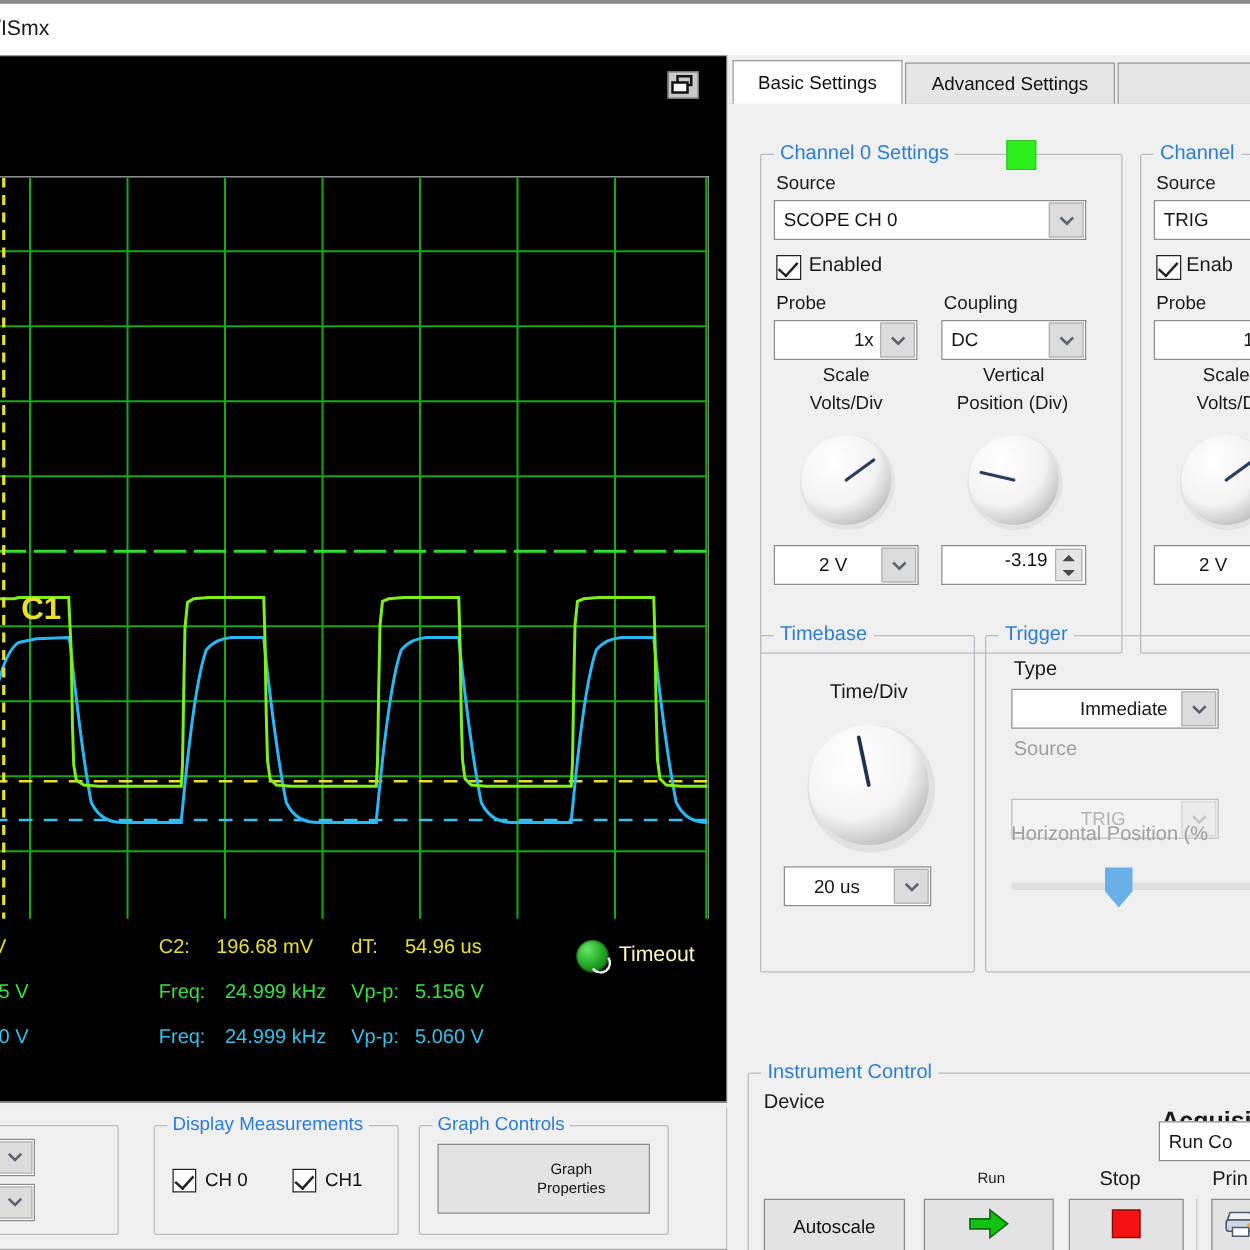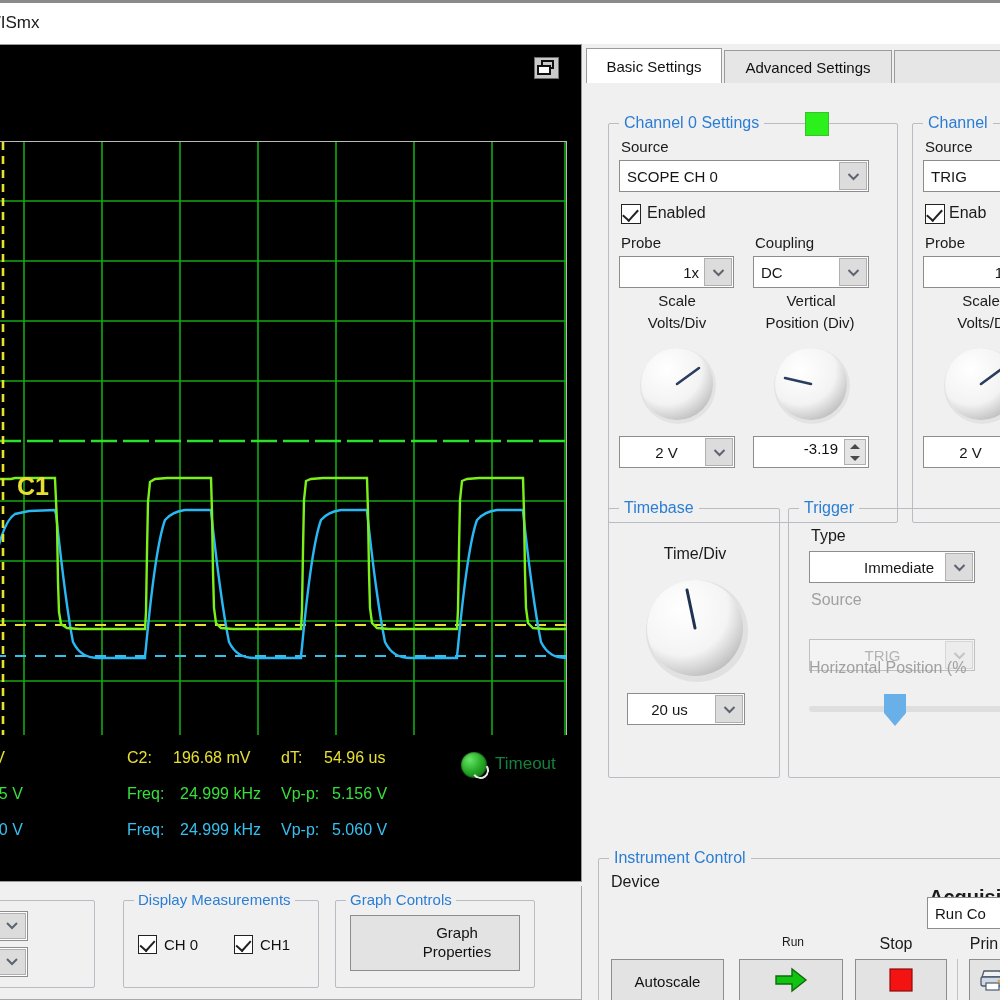--- a/index.html
+++ b/index.html
@@ -64,21 +64,21 @@
   #timeoutLed{
     position:absolute; left:466px; top:3px; width:26px; height:26px; border-radius:50%;
     background:radial-gradient(circle at 34% 30%, #67e567 0%, #27aa27 48%, #0b5f0b 100%);
     box-shadow:0 0 2px #000 inset;
   }
   #timeoutLed::after{
     content:""; position:absolute; right:-2px; bottom:-1px; width:13px; height:13px;
     border-radius:50%; border:2px solid #e9e9e9; border-top-color:transparent;
     border-left-color:transparent; transform:rotate(10deg);
   }
-  #timeoutTxt{ position:absolute; left:500px; top:5px; color:#15803d; font-size:17px;}
+  #timeoutTxt{ position:absolute; left:500px; top:5px; color:#fef9c3; font-size:17px;}
 
   
   #bottomstrip{
     position:absolute; left:-6px; top:842px; width:588px; height:114px;
     background:#f0f0f0; border:1px solid #a9a9a9; border-top:none;
   }
   .gbox{
     position:absolute; border:1px solid #b9bcc2; border-radius:2px;
   }
   .gbox > .glegend{
@@ -102,21 +102,21 @@
     display:inline-block; position:relative; margin-right:7px;
   }
   .ckbox::after{
     content:""; position:absolute; left:4px; top:1px; width:7px; height:12px;
     border:solid #222; border-width:0 2px 2px 0; transform:rotate(42deg);
   }
   .cklbl{ font-size:15px; }
   #gcBox{ left:340px; top:14px; width:200px; height:88px; }
   #graphPropsBtn{
     position:absolute; left:14px; top:14px; width:170px; height:56px;
-    background:#e3e3e3; border:1px solid #8d8d8d; font-size:15px;
+    background:#e3e3e3; border:1px solid #8d8d8d; font-size:12px;
     display:flex; flex-direction:column; align-items:center; justify-content:center;
     line-height:1.25; cursor:pointer;padding-left:44px;
   }
 
   
   #rightpane{
     position:absolute; left:582px; top:44px; width:418px; height:956px;
     background:#f0f0f0;
   }
   #tabstrip{

